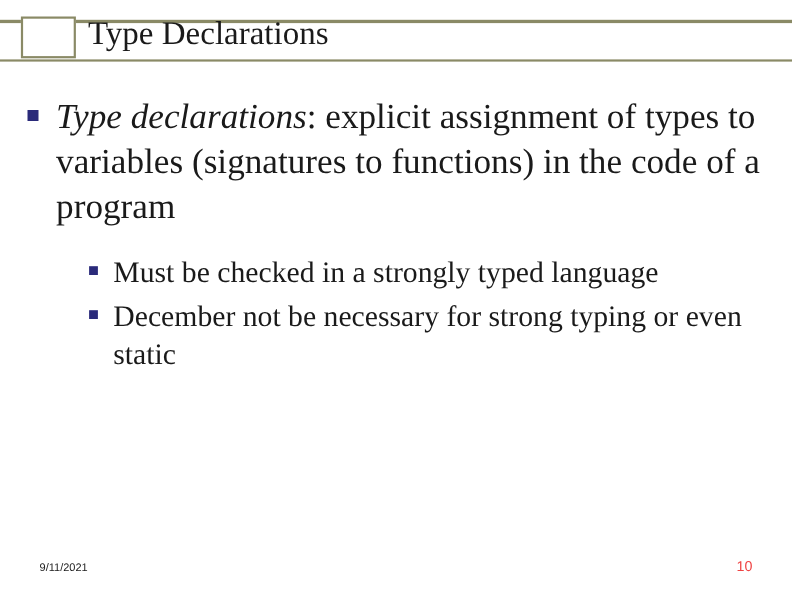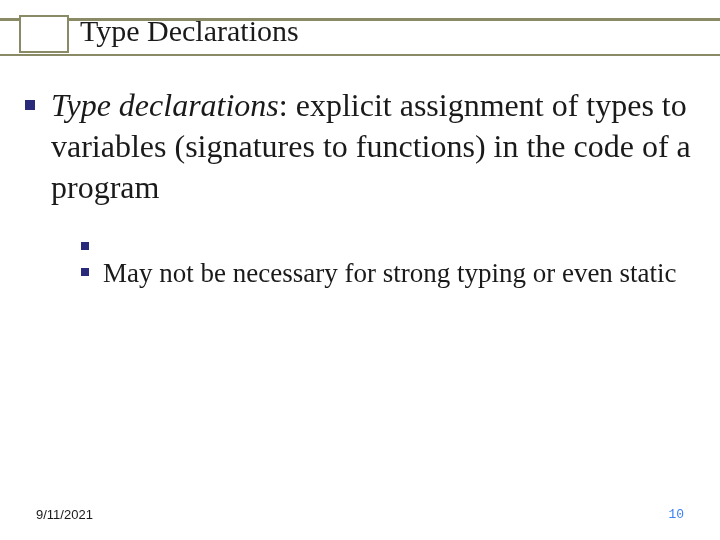--- a/index.html
+++ b/index.html
@@ -104,30 +104,30 @@
       font-family: "Times New Roman", Times, serif;
       font-size: 27px;
       line-height: 1.28;
       color: #1a1a1a;
     }
     .footer-date {
       position: absolute;
       left: 36px;
       bottom: 18px;
       font-family: Arial, sans-serif;
-      font-size: 13px;
+      font-size: 10px;
       color: #1a1a1a;
     }
     .footer-page {
       position: absolute;
       right: 36px;
       bottom: 18px;
-      font-family: Liberation Mono, monospace;
+      font-family: Liberation Sans, sans-serif;
       font-size: 13px;
-      color: #3b82f6;
+      color: #ef4444;
     }
   </style>
 </head>
 <body>
 
 <div class="title-bar">
   <div class="title-line-top"></div>
   <div class="title-line-bottom"></div>
   <div class="title-box"></div>
   <div class="title-text">Type Declarations</div>
@@ -136,22 +136,23 @@
 <div class="content">
   <div class="main-item">
     <div class="bullet"></div>
     <div class="main-text">
       <span class="italic">Type declarations</span><span>: explicit assignment of types to variables (signatures to functions) in the code of a program</span>
     </div>
   </div>
   <div class="sub-list">
     <div class="sub-item">
       <div class="sub-bullet"></div>
+      <div class="sub-text">Must be checked in a strongly typed language</div>
     </div>
     <div class="sub-item">
       <div class="sub-bullet"></div>
-      <div class="sub-text">May not be necessary for strong typing or even static</div>
+      <div class="sub-text">December not be necessary for strong typing or even static</div>
     </div>
   </div>
 </div>
 
 <div class="footer-date">9/11/2021</div>
 <div class="footer-page">10</div>
 
 </body></html>

